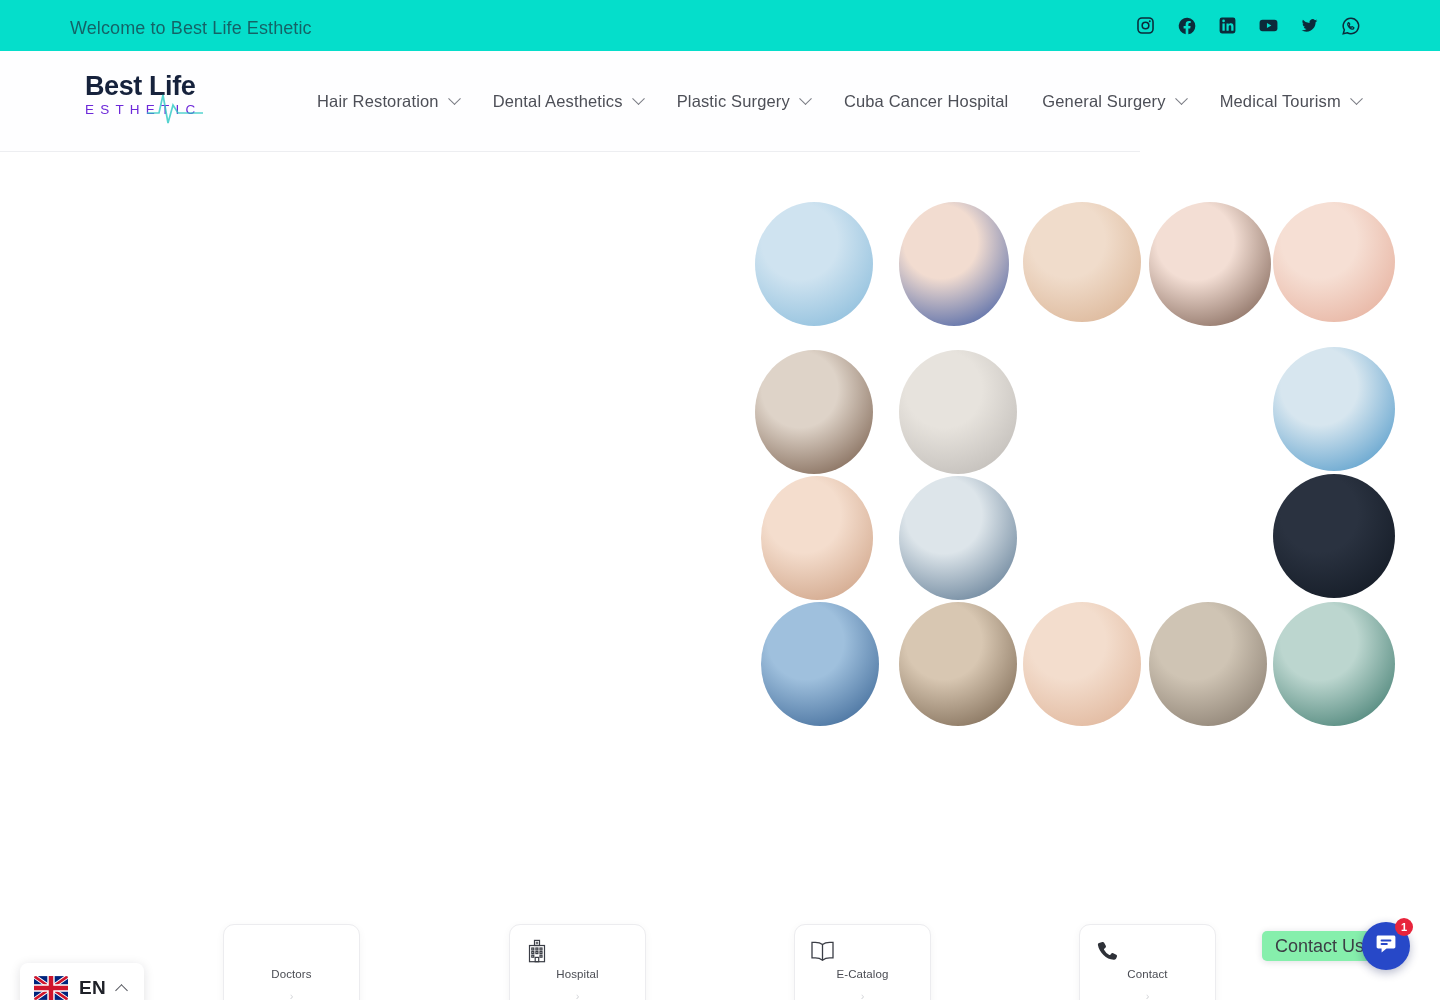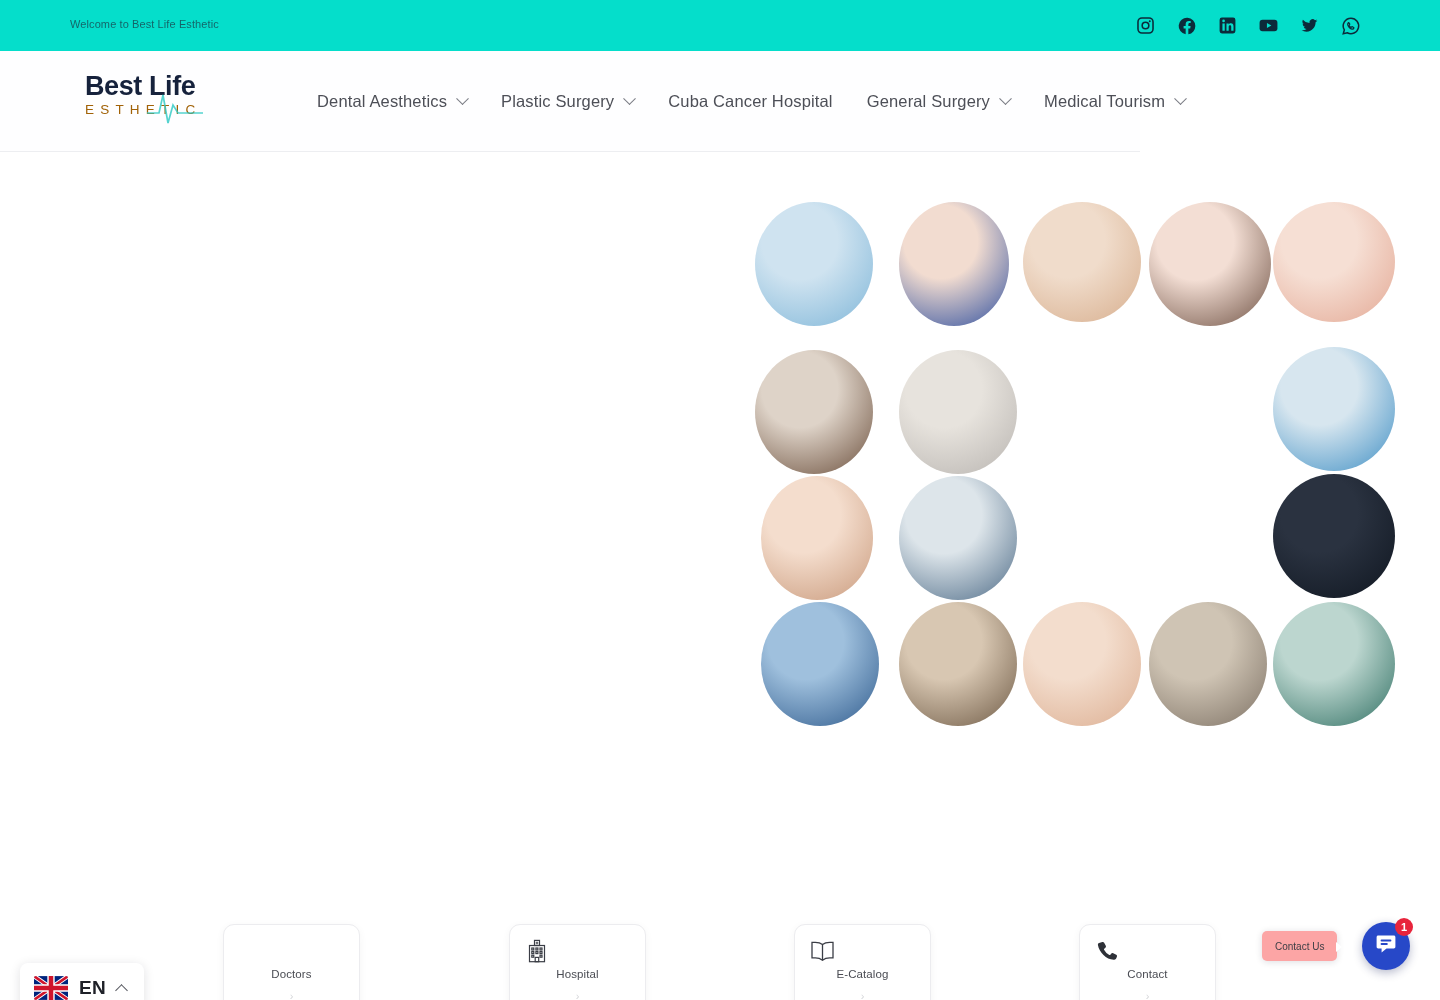--- a/index.html
+++ b/index.html
@@ -21,21 +21,21 @@
     width: 1440px;
     height: 51px;
     background: #05decb;
     display: flex;
     align-items: center;
   }
   .topbar-welcome {
     position: absolute;
     left: 70px;
     top: 18px;
-    font-size: 11px;
+    font-size: 18px;
     color: #1b3340;
     opacity: .72;
     letter-spacing: .1px;
     white-space: nowrap;
   }
   .topnav {
     position: absolute;
     left: 655px;
     top: 0;
     height: 51px;
@@ -101,21 +101,21 @@
     font-size: 27px;
     font-weight: 700;
     color: #16223c;
     letter-spacing: -.4px;
     line-height: 30px;
     position: relative;
     z-index: 2;
   }
   .logo-sub {
     font-size: 13.5px;
-    color: #a16207;
+    color: #6d28d9;
     letter-spacing: 6.2px;
     line-height: 18px;
     position: relative;
     z-index: 2;
   }
   .logo-ecg {
     position: absolute;
     left: 60px;
     top: 12px;
     z-index: 3;
@@ -266,25 +266,25 @@
     transform: rotate(45deg);
     margin-top: 4px;
   }
 
   
   .chat-pill {
     position: absolute;
     left: 1262px; top: 931px;
     height: 30px;
     padding: 0 13px;
-    background: #fca5a5;
+    background: #86efac;
     border-radius: 5px;
     box-shadow: 0 1px 7px rgba(20,20,40,.14);
     display: flex; align-items: center;
-    font-size: 10px;
+    font-size: 18px;
     color: #3c3e45;
     white-space: nowrap;
     cursor: pointer;
   }
   .chat-pill::after {
     content: "";
     position: absolute;
     right: -5px; top: 11px;
     width: 0; height: 0;
     border-top: 5px solid transparent;
@@ -366,20 +366,24 @@
 
   <div class="logo">
     <div class="logo-top">Best Life</div>
     <div class="logo-sub">ESTHETIC</div>
     <svg class="logo-ecg" width="60" height="46" viewBox="0 0 60 46">
       <path d="M2 30 L14 30 L18 12 L23 40 L28 22 L33 30 L58 30" fill="none" stroke="#2fc9c4" stroke-width="1.7" opacity=".82"></path>
     </svg>
   </div>
 
   <nav class="mainnav">
+    <div class="mainnav-item">
+      <span>Hair Restoration</span>
+      <span class="caret-lite"></span>
+    </div>
     <div class="mainnav-item">
       <span>Dental Aesthetics</span>
       <span class="caret-lite"></span>
     </div>
     <div class="mainnav-item">
       <span>Plastic Surgery</span>
       <span class="caret-lite"></span>
     </div>
     <div class="mainnav-item">
       <span>Cuba Cancer Hospital</span>

